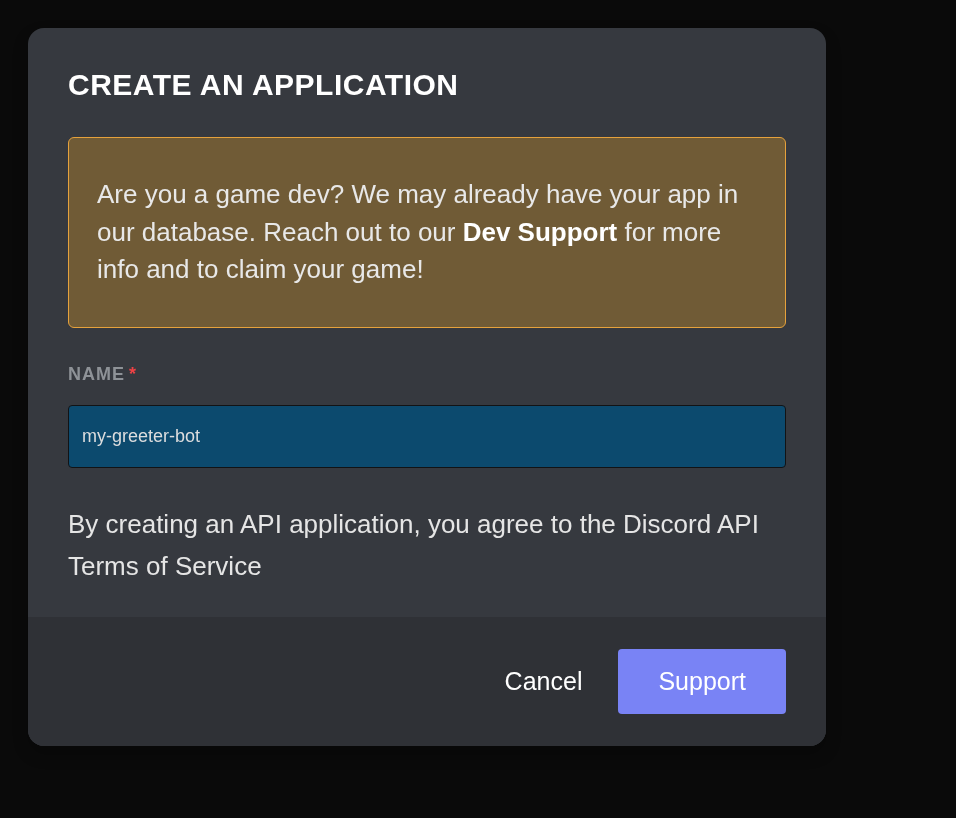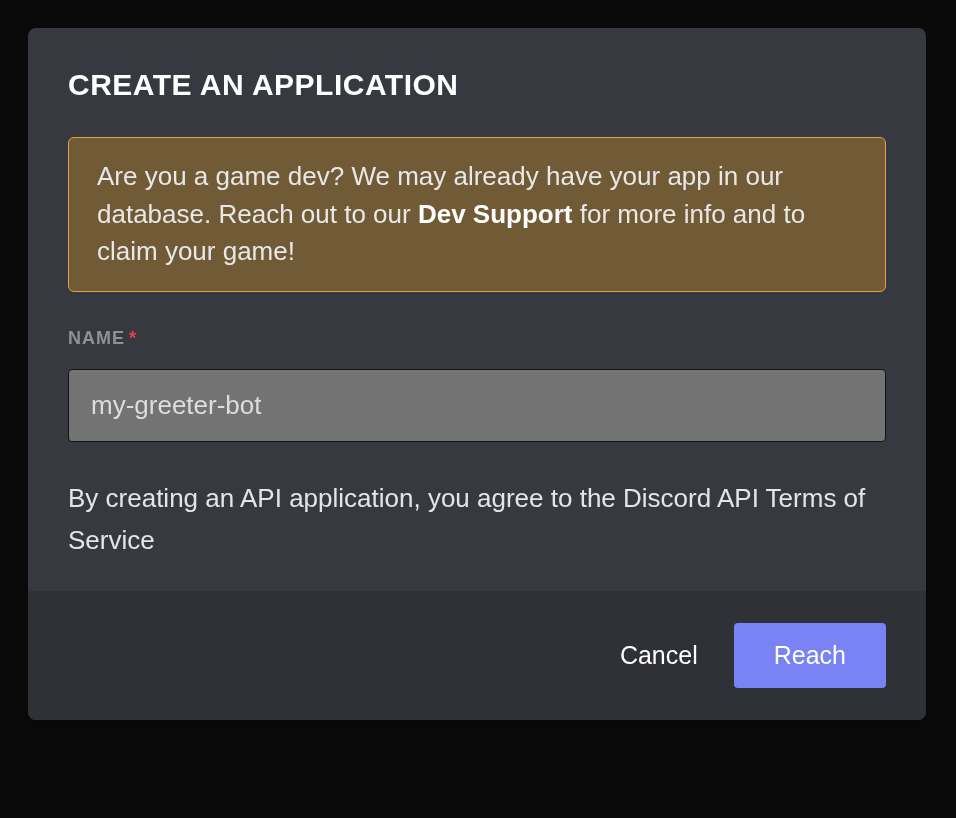--- a/index.html
+++ b/index.html
@@ -20,42 +20,42 @@
       top: 0;
       left: 0;
       width: 100%;
       height: 100%;
       background: #0a0a0a;
     }
     .modal {
       position: absolute;
       top: 28px;
       left: 28px;
-      width: 898px;
+      width: 798px;
       background: #36393f;
-      border-radius: 8px;
+      border-radius: 16px;
       overflow: hidden;
       box-shadow: 0 8px 16px rgba(0,0,0,0.24);
     }
     .modal-body {
       padding: 40px 40px 30px 40px;
     }
     .modal-title {
       color: #ffffff;
       font-size: 30px;
       font-weight: 700;
       letter-spacing: 0.5px;
       text-transform: uppercase;
       margin-bottom: 35px;
     }
     .notice-box {
       background: #705b36;
       border: 1.5px solid #e6a23c;
       border-radius: 6px;
-      padding: 20px 28px;
+      padding: 38px 28px;
       margin-bottom: 36px;
     }
     .notice-text {
       color: #e8e8e8;
       font-size: 26px;
       line-height: 1.45;
       font-weight: 400;
     }
     .notice-text strong {
       font-weight: 700;
@@ -69,26 +69,26 @@
       text-transform: uppercase;
       margin-bottom: 20px;
       display: block;
     }
     .required-asterisk {
       color: #ed4245;
       margin-left: 4px;
     }
     .text-input {
       width: 100%;
-      background: #737373;
+      background: #0c4a6e;
       border: 1px solid #121315;
       border-radius: 4px;
-      padding: 20px 22px;
+      padding: 20px 13px;
       color: #dcddde;
-      font-size: 26px;
+      font-size: 18px;
       font-family: inherit;
       outline: none;
       margin-bottom: 36px;
     }
     .tos-link {
       color: #e5e5e5;
       font-size: 26px;
       line-height: 1.6;
       text-decoration: none;
       display: block;
@@ -153,15 +153,15 @@
     </label>
 
     <input type="text" class="text-input" value="my-greeter-bot" style="">
 
     <a class="tos-link">By creating an API application, you agree to the Discord API Terms of Service</a>
 
   </div>
 
   <div class="modal-footer">
     <button class="btn-cancel">Cancel</button>
-    <button class="btn-create">Reach</button>
+    <button class="btn-create">Support</button>
   </div>
 </div>
 
 </body></html>

